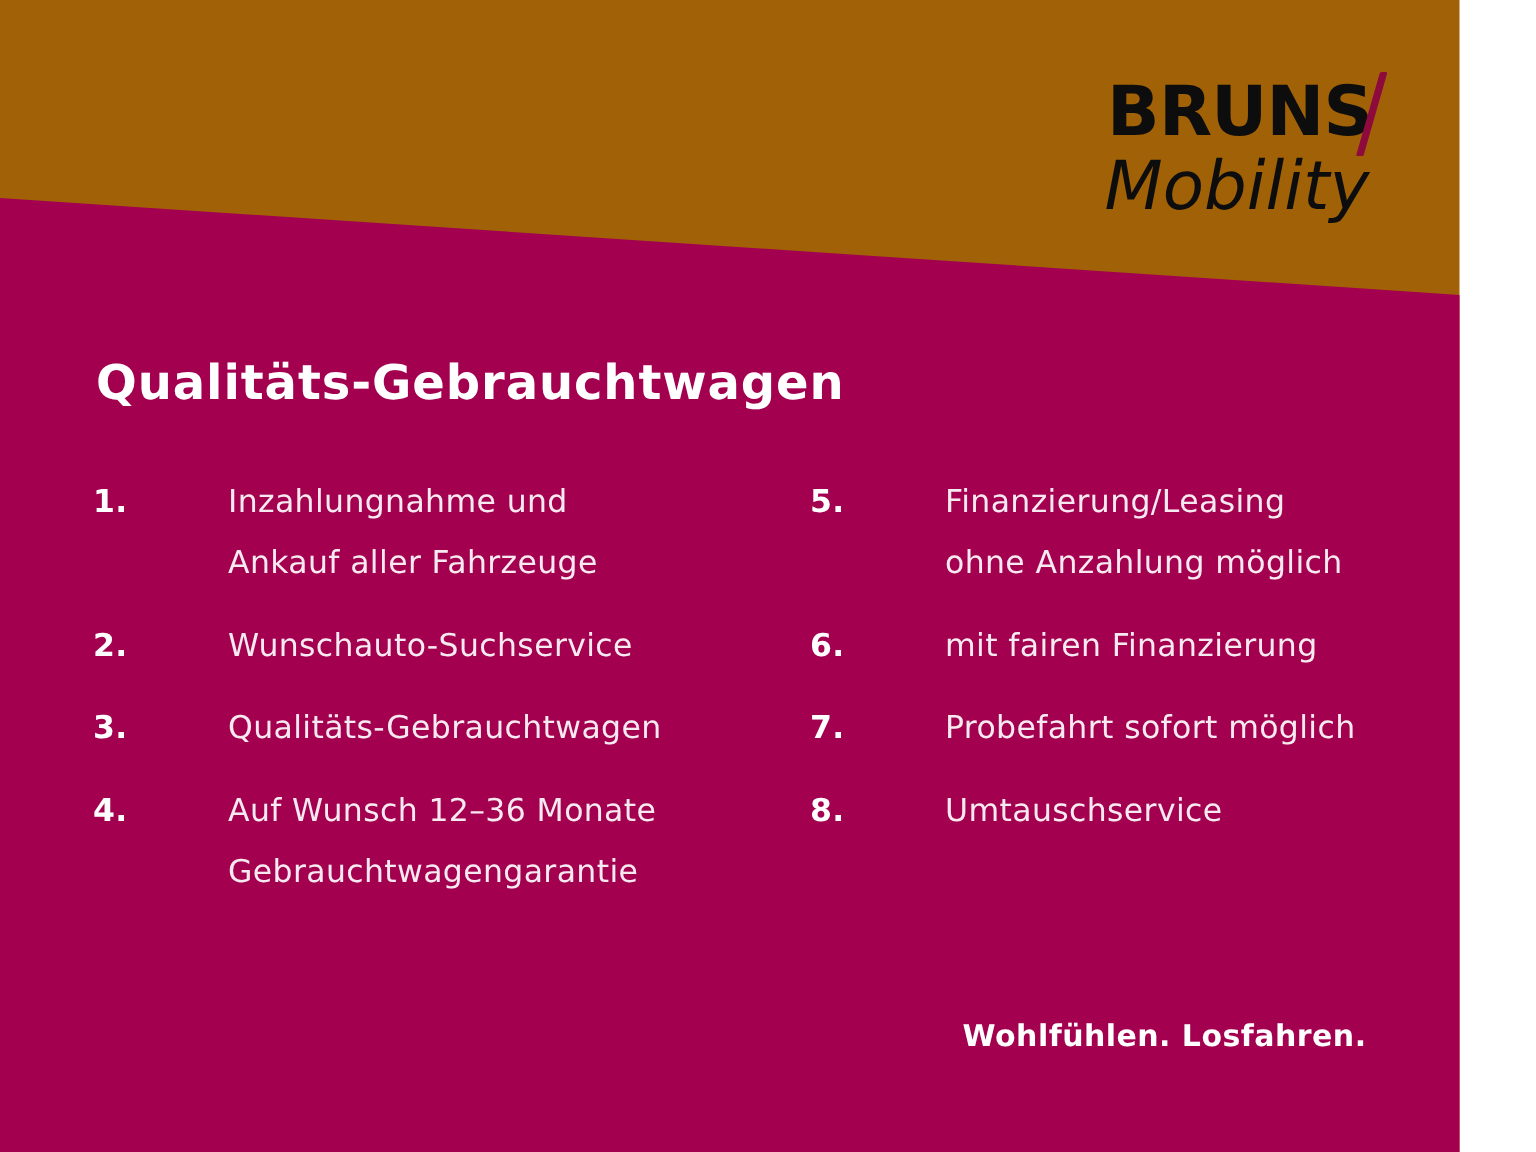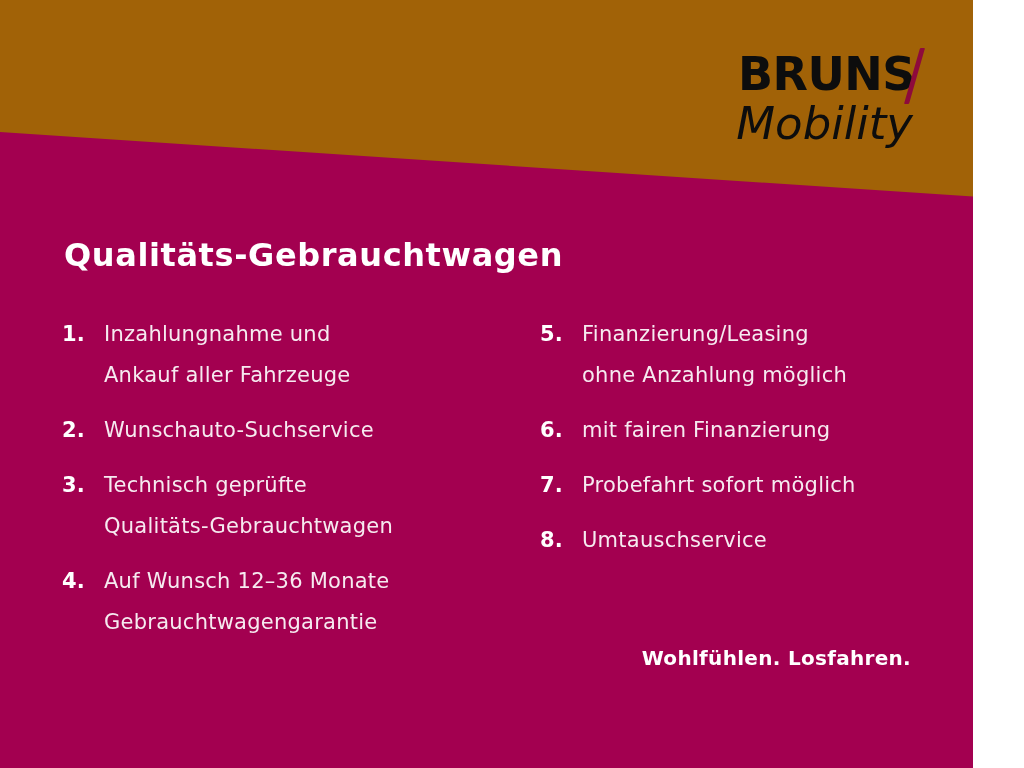--- a/index.html
+++ b/index.html
@@ -128,27 +128,28 @@
     flex: 1 1 auto;
   }
   .item-line {
     color: #f6eaf0;
     font-family: "DejaVu Sans", "Liberation Sans", sans-serif;
     font-weight: 400;
     font-size: 21px;
     line-height: 41px;
     letter-spacing: 0.25px;
     white-space: nowrap;
+    margin-left: 48px;
   }
 
   
   .tagline {
     position: absolute;
     right: 62px;
-    top: 646px;
+    top: 678px;
     z-index: 3;
     color: #ffffff;
     font-family: "DejaVu Sans", "Liberation Sans", sans-serif;
     font-weight: 700;
     font-size: 20px;
     letter-spacing: 0.3px;
     white-space: nowrap;
   }
 </style>
 </head>
@@ -182,21 +183,20 @@
       <div class="list-item">
         <div class="item-num">2.</div>
         <div class="item-lines">
           <div class="item-line">Wunschauto-Suchservice</div>
         </div>
       </div>
 
       <div class="list-item">
         <div class="item-num">3.</div>
         <div class="item-lines">
-          <div class="item-line">Technisch geprüfte</div>
           <div class="item-line">Qualitäts-Gebrauchtwagen</div>
         </div>
       </div>
 
       <div class="list-item">
         <div class="item-num">4.</div>
         <div class="item-lines">
           <div class="item-line">Auf Wunsch 12–36 Monate</div>
           <div class="item-line">Gebrauchtwagengarantie</div>
         </div>

